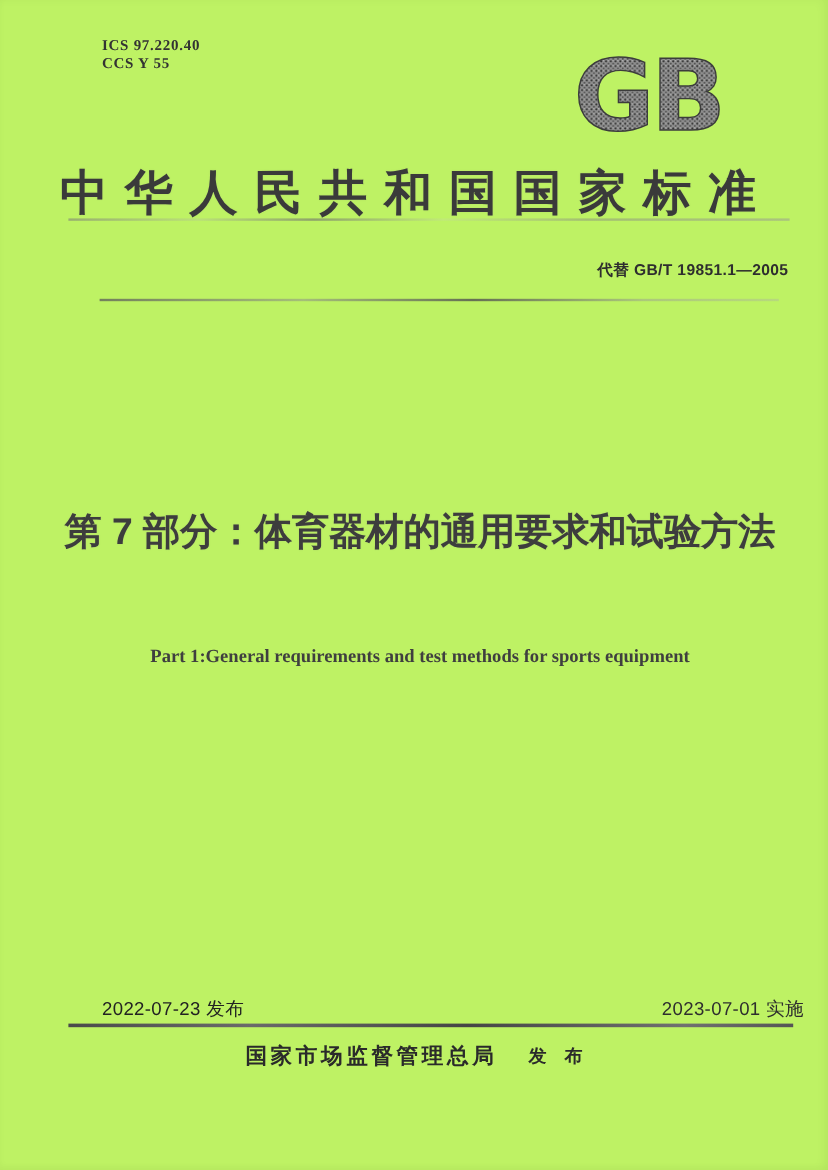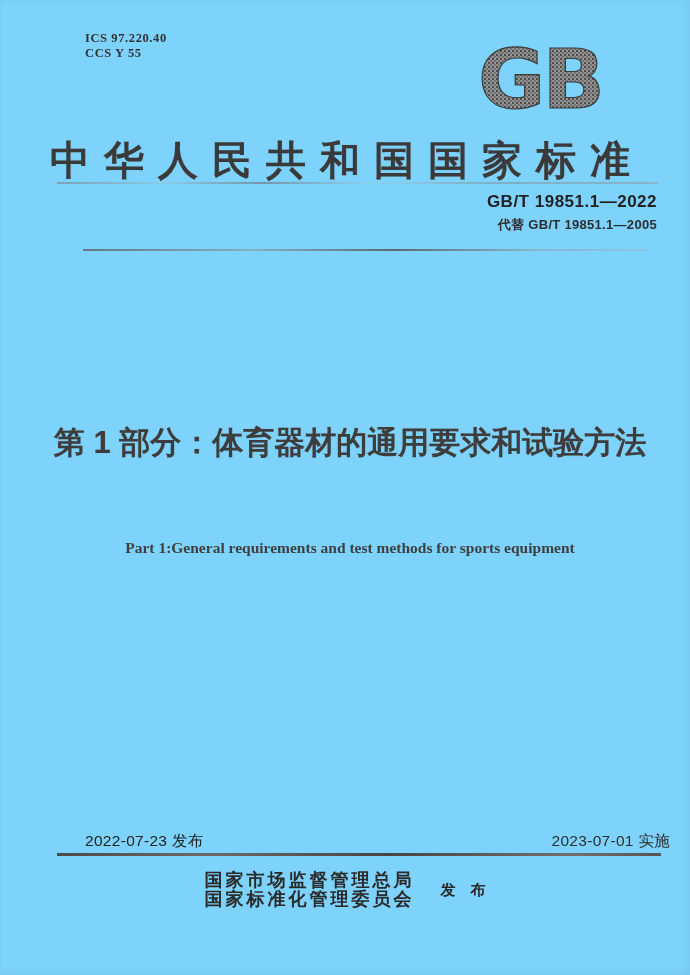--- a/index.html
+++ b/index.html
@@ -6,21 +6,21 @@
   body{
     width:690px;height:975px;
     background:#ffffff;
     font-family:"Liberation Serif","DejaVu Serif",serif;
     color:#2b2b2b;
     -webkit-font-smoothing:antialiased;
   }
   .page{
     position:relative;
     width:690px;height:975px;
-    background:#7dd3fc;
+    background:#bef264;
     overflow:hidden;
     box-shadow:inset -4px 0 8px rgba(0,0,0,0.035), inset 0 -3px 6px rgba(0,0,0,0.025);
   }
   
   .ics-block{
     position:absolute;left:85px;top:31px;
     font-family:"Liberation Serif","DejaVu Serif",serif;
     font-weight:700;font-size:12.5px;line-height:15px;
     letter-spacing:0.6px;color:#333;
   }
@@ -133,33 +133,31 @@
         <circle cx="3" cy="3" r="0.8" fill="#4c4c4c"></circle>
         <circle cx="3" cy="0.6" r="0.4" fill="#dcdcdc"></circle>
       </pattern>
     </defs>
     <text x="72" y="74" text-anchor="middle" font-family="'DejaVu Sans',sans-serif" font-weight="bold" font-size="82" letter-spacing="-3" fill="url(#stip)" stroke="#3c3c3c" stroke-width="1.2">GB</text>
   </svg>
 
   <div class="banner">中华人民共和国国家标准</div>
   <div class="rule-a"></div>
 
-  <div class="std-no">GB/T 19851.1—2022</div>
   <div class="replaces">代替 GB/T 19851.1—2005</div>
   <div class="rule-b"></div>
 
-  <div class="cn-title l2">第 1 部分：体育器材的通用要求和试验方法</div>
+  <div class="cn-title l2">第 7 部分：体育器材的通用要求和试验方法</div>
 
   <div class="en-title l2">Part 1:General requirements and test methods for sports equipment</div>
 
   <div class="date-issue">2022-07-23 发布</div>
   <div class="date-impl">2023-07-01 实施</div>
   <div class="rule-c"></div>
 
   <div class="publisher-row">
     <div class="publisher-lines">
       <div>国家市场监督管理总局</div>
-      <div>国家标准化管理委员会</div>
     </div>
     <div class="publish-label">发　布</div>
   </div>
 
 </div>
 
 </body></html>

